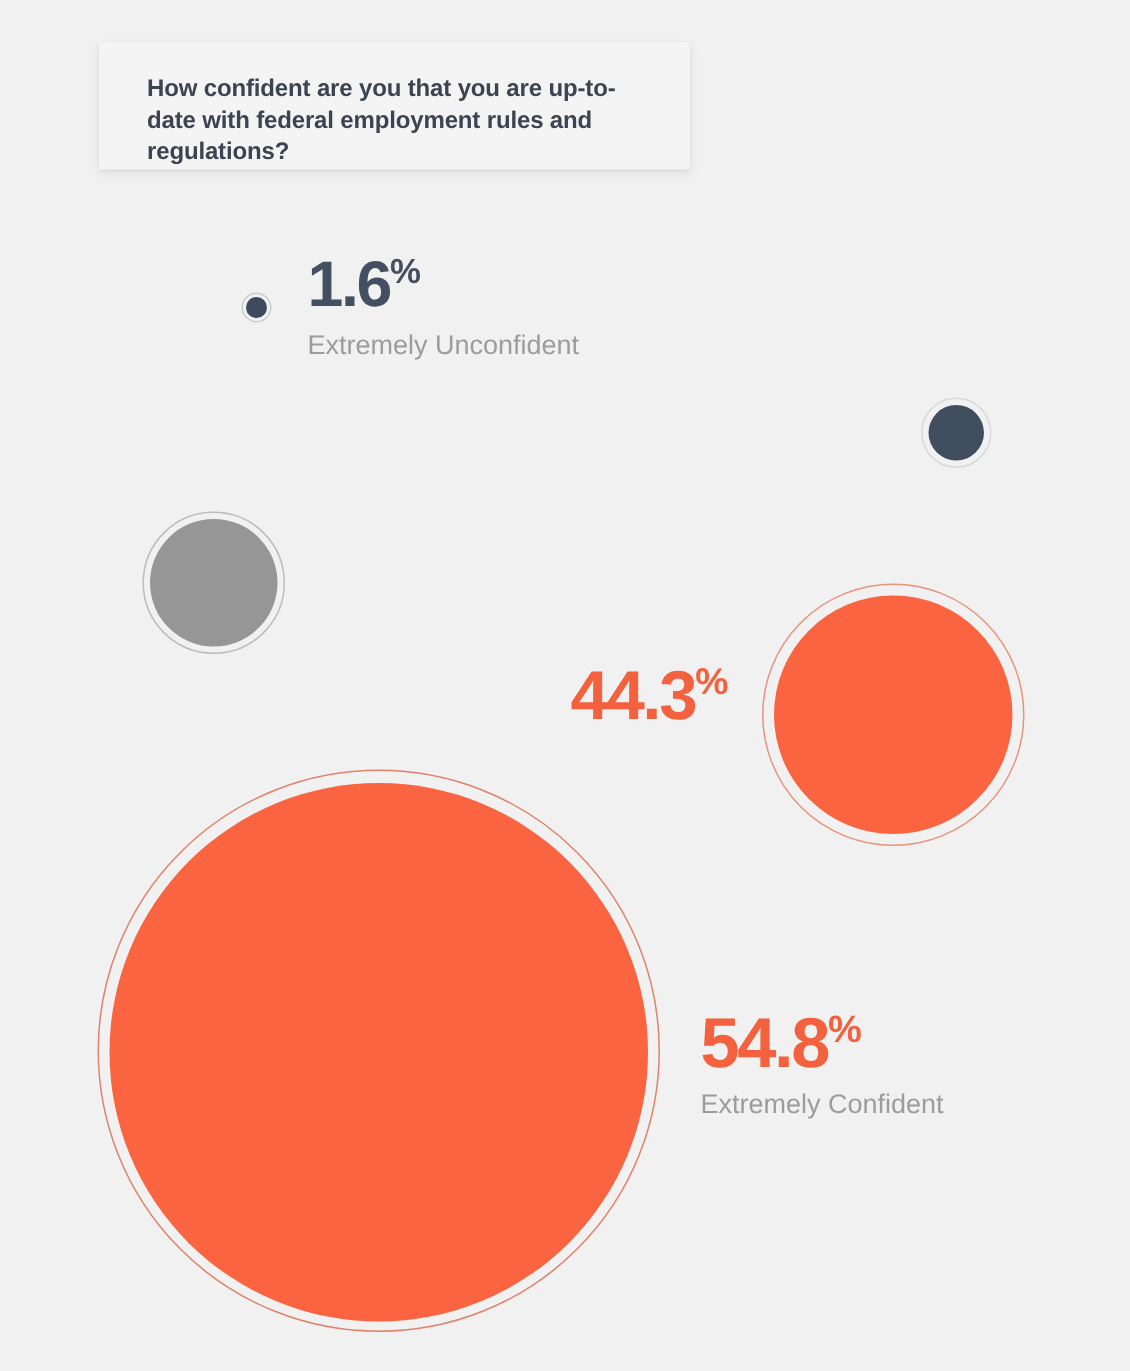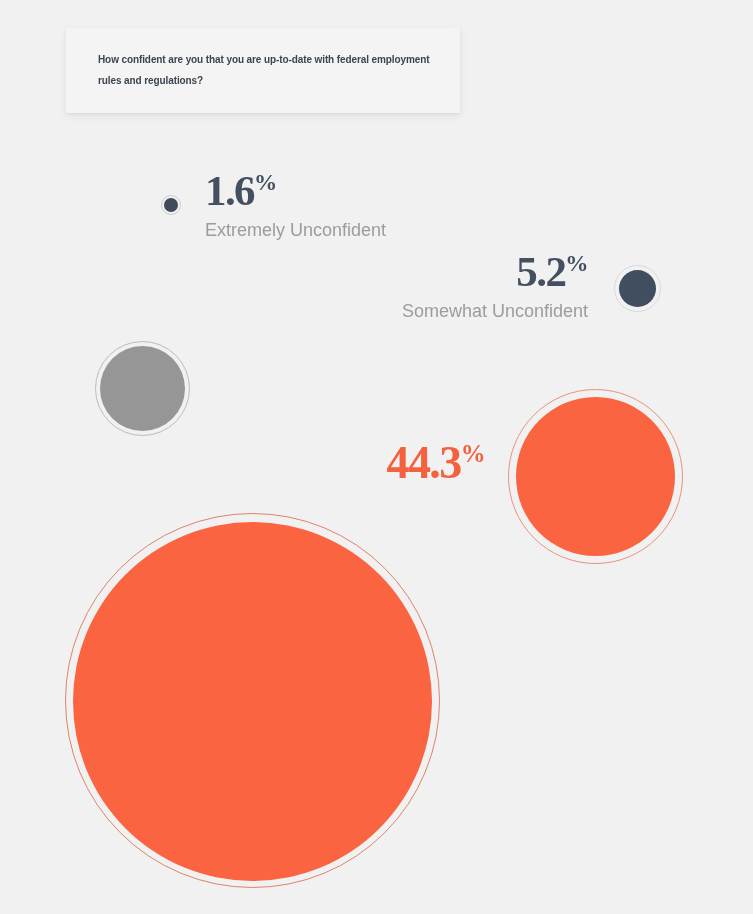--- a/index.html
+++ b/index.html
@@ -35,21 +35,21 @@
     border-radius: 1px;
   }
   .question-text {
     position: absolute;
     left: 32px;
     top: 21px;
     width: 340px;
     color: #3b4450;
     font-family: "Liberation Sans", sans-serif;
     font-weight: bold;
-    font-size: 10px;
+    font-size: 16px;
     line-height: 21px;
     letter-spacing: -0.1px;
   }
 
   
   .bubble {
     position: absolute;
     border-radius: 50%;
   }
   .bubble-ring {
@@ -58,21 +58,21 @@
     border-style: solid;
     border-width: 1px;
     box-sizing: border-box;
   }
 
   
   .datum {
     position: absolute;
   }
   .datum .value {
-    font-family: Liberation Serif, serif;
+    font-family: Liberation Sans, sans-serif;
     font-weight: bold;
     letter-spacing: -1.6px;
     line-height: 1;
     white-space: nowrap;
   }
   .datum .value .pct {
     font-size: 0.54em;
     vertical-align: super;
     letter-spacing: -0.5px;
   }
@@ -109,30 +109,30 @@
 
   <div class="bubble-ring" style="left:161px; top:195px; width:20px; height:20px; border-color:#c9cdd3;"></div>
   <div class="bubble" style="left:164px; top:198px; width:14px; height:14px; background:#3f4b5c;"></div>
   <div class="datum v-1 align-left" style="left:205px; top:169px;">
     <div class="value dark"><span>1.6</span><span class="pct">%</span></div>
     <div class="label">Extremely Unconfident</div>
   </div>
 
   <div class="bubble-ring" style="left:614px; top:265px; width:47px; height:47px; border-color:#d6d9dd;"></div>
   <div class="bubble" style="left:619px; top:270px; width:37px; height:37px; background:#414e5f;"></div>
-  <div class="datum v-2 align-right" style="left:348px; top:250px; width:240px;">
-    <div class="value dark"><span>5.2</span><span class="pct">%</span></div>
-    <div class="label">Somewhat Unconfident</div>
-  </div>
 
   <div class="bubble-ring" style="left:95px; top:341px; width:95px; height:95px; border-color:#bcbcbc;"></div>
   <div class="bubble" style="left:100px; top:346px; width:85px; height:85px; background:#969696;"></div>
 
   <div class="bubble-ring" style="left:508px; top:389px; width:175px; height:175px; border-color:#e8937b;"></div>
   <div class="bubble" style="left:516px; top:397px; width:159px; height:159px; background:#fa6440;"></div>
   <div class="datum v-4 align-right" style="left:245px; top:440px; width:240px;">
     <div class="value orange"><span>44.3</span><span class="pct">%</span></div>
   </div>
 
   <div class="bubble-ring" style="left:65px; top:513px; width:375px; height:375px; border-color:#e0826a;"></div>
   <div class="bubble" style="left:73px; top:522px; width:359px; height:359px; background:#fa6440;"></div>
+  <div class="datum v-5 align-left" style="left:467px; top:671px;">
+    <div class="value orange"><span>54.8</span><span class="pct">%</span></div>
+    <div class="label">Extremely Confident</div>
+  </div>
 
 </div>
 
 </body></html>

